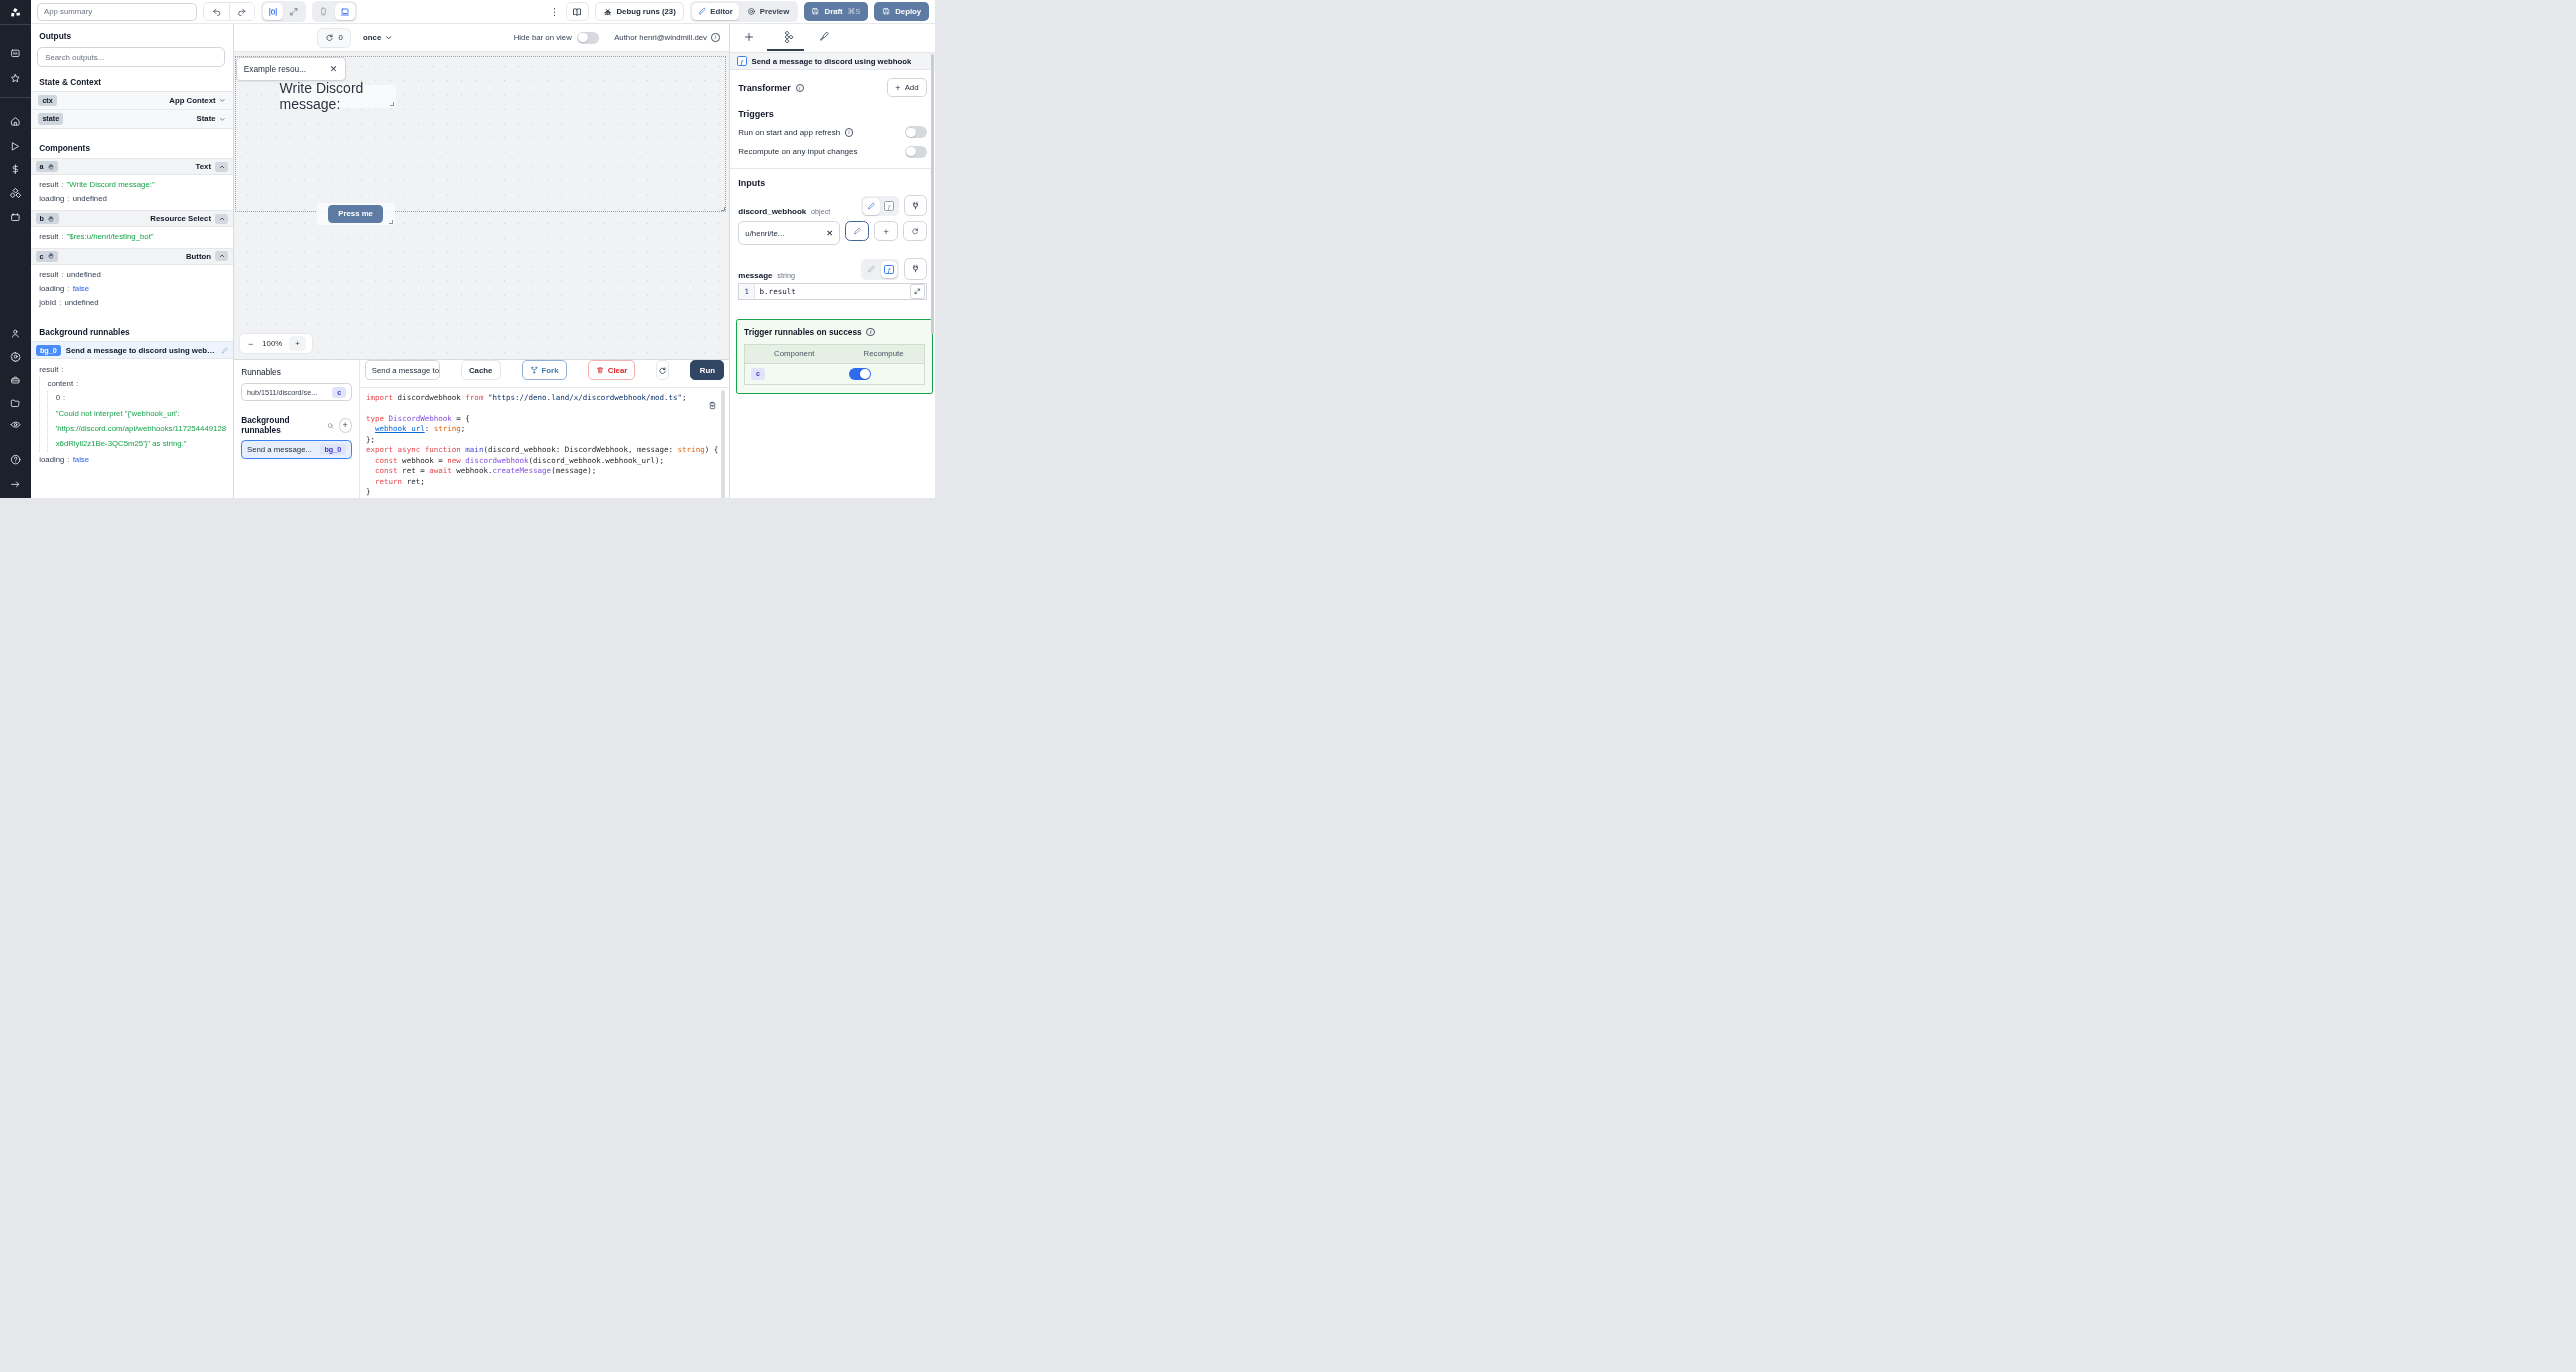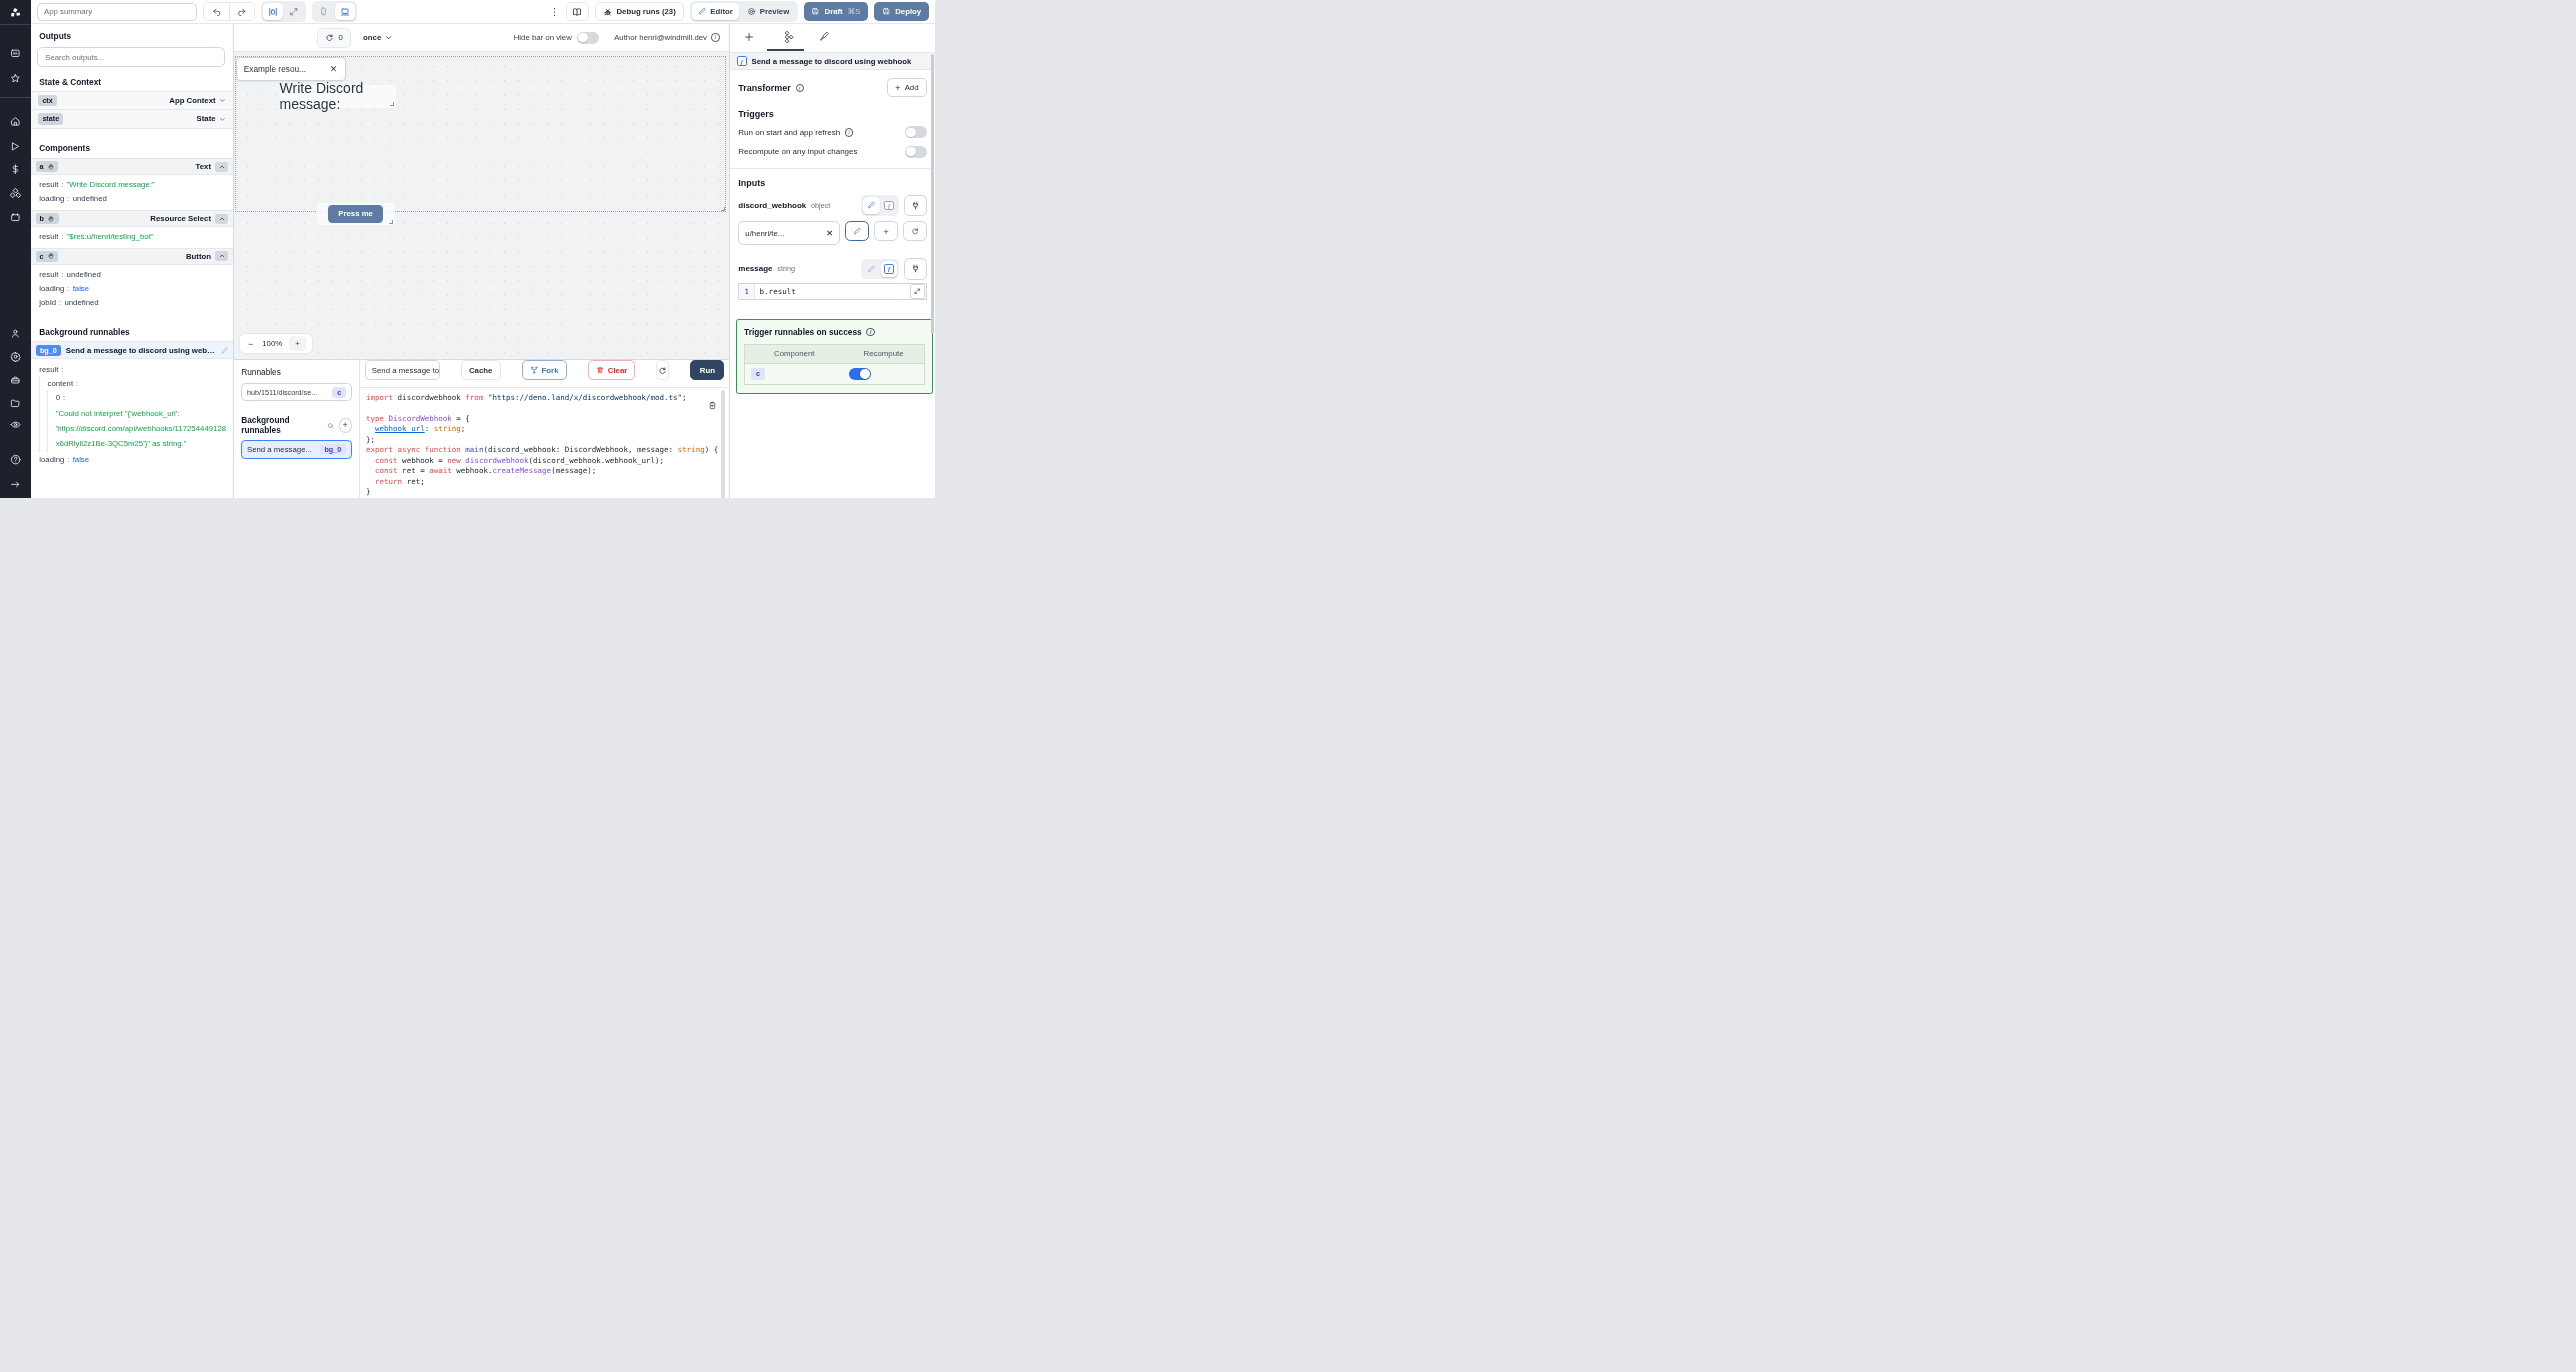--- a/index.html
+++ b/index.html
@@ -127,21 +127,21 @@
   .ficon{width:9.5px;height:9.5px;border:0.9px solid #3b82f6;border-radius:1.8px;color:#3b82f6;display:inline-flex;align-items:center;justify-content:center;font-family:"Liberation Serif",serif;font-style:italic;font-size:6.6px;font-weight:bold;flex:none;background:#fff}
   .ficon.gray{border-color:#9ca3af;color:#9ca3af}
   #rhead .t{font-weight:bold;font-size:7.8px;color:#111827;white-space:nowrap;overflow:hidden;text-overflow:ellipsis}
   #rbody{padding:8.3px 8.3px 0 8.3px}
   .rrow{display:flex;align-items:center}
   .h15{font-size:9px;font-weight:bold;color:#111827}
   .add-btn{margin-left:auto;height:19px;border:0.6px solid #d1d5db;border-radius:4.8px;background:#fff;display:flex;align-items:center;gap:4.2px;padding:0 7.2px;color:#1f2937;cursor:pointer}
   .trig-row{margin-top:7.2px;display:flex;align-items:center;gap:4.8px;color:#1f2937;font-size:8px}
   .trig-row .tgl{margin-left:auto}
   .hr{margin:10.7px -8.3px 0 -8.3px;border-top:0.6px solid #e5e7eb}
-  .field-head{margin-top:7.2px;display:flex;align-items:center;gap:4.8px}
+  .field-head{margin-top:7.2px;display:flex;align-items:flex-end;gap:4.8px}
   .fname{font-weight:bold;font-size:8px;color:#111827}
   .ftype{font-size:7.2px;color:#6b7280}
   .mini-seg{margin-left:auto;display:flex;background:#eef0f3;border-radius:5.4px;padding:1.8px;gap:1.2px}
   .mini-btn{width:16.7px;height:16.7px;border-radius:4.2px;display:flex;align-items:center;justify-content:center;color:#9ca3af;cursor:pointer}
   .mini-btn.active{background:#fff;box-shadow:0 0.6px 1.2px rgba(0,0,0,.18)}
   .plug-btn{width:22.7px;height:21.5px;border:0.6px solid #d1d5db;border-radius:5.4px;background:#fff;display:flex;align-items:center;justify-content:center;color:#1f2937;cursor:pointer}
   .inp-row{margin-top:4.8px;display:flex;gap:4.8px}
   .val-box{flex:1;height:24px;border:0.6px solid #d1d5db;border-radius:5.4px;display:flex;align-items:center;padding:0 6px;color:#1f2937;cursor:pointer}
   .val-box .x{margin-left:auto;font-size:8.3px;color:#111827;cursor:pointer}
   .aq-btn{width:24px;height:20px;border:0.6px solid #d1d5db;border-radius:5.4px;background:#fff;display:flex;align-items:center;justify-content:center;color:#334155;cursor:pointer}

